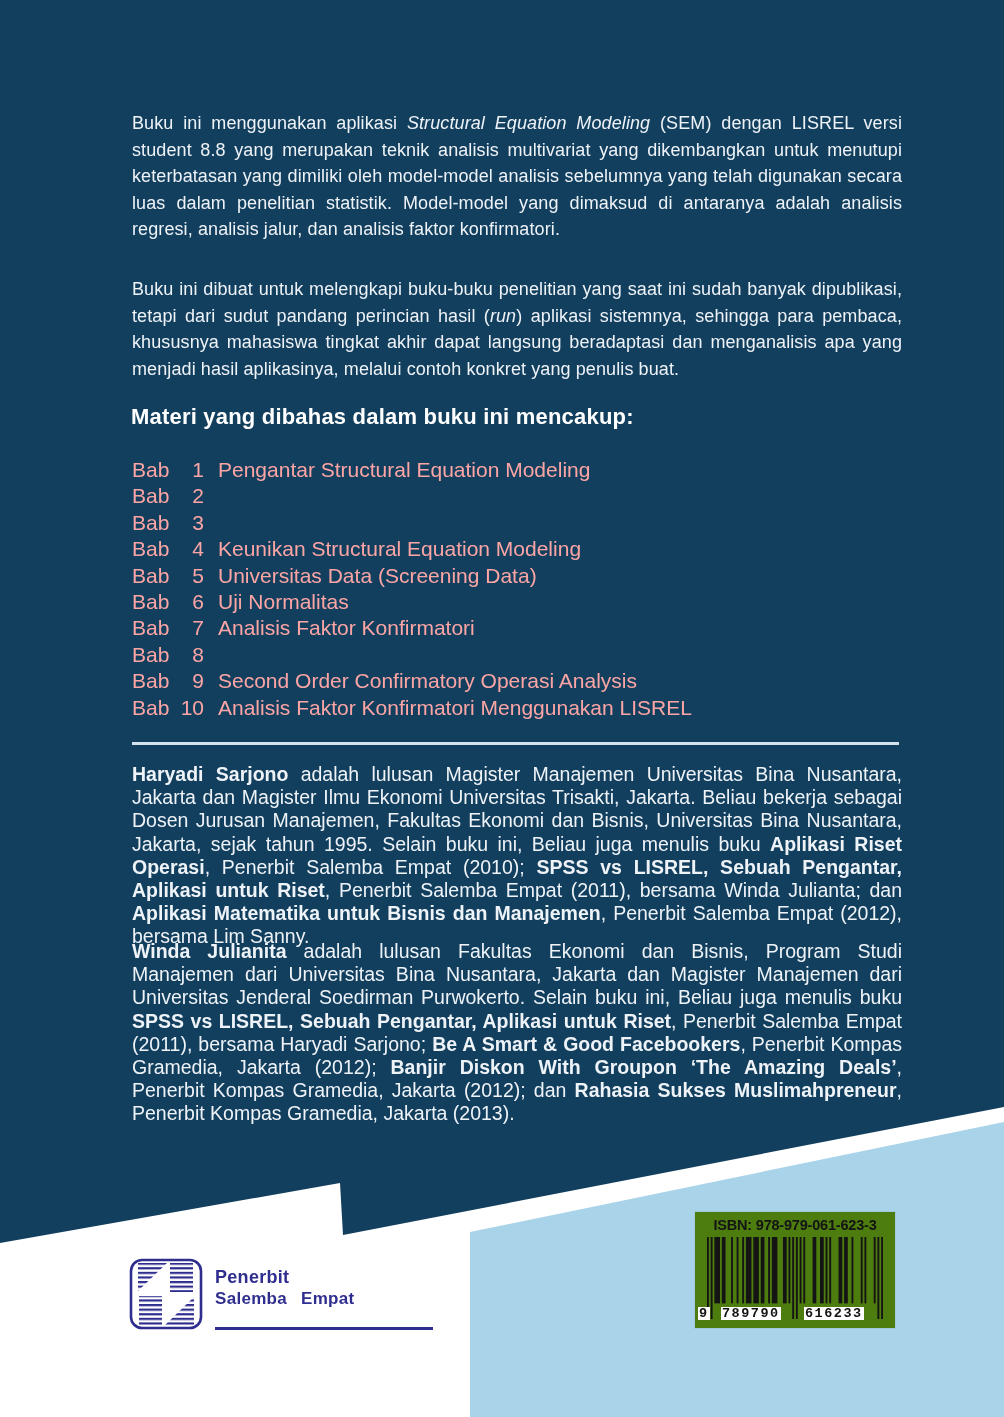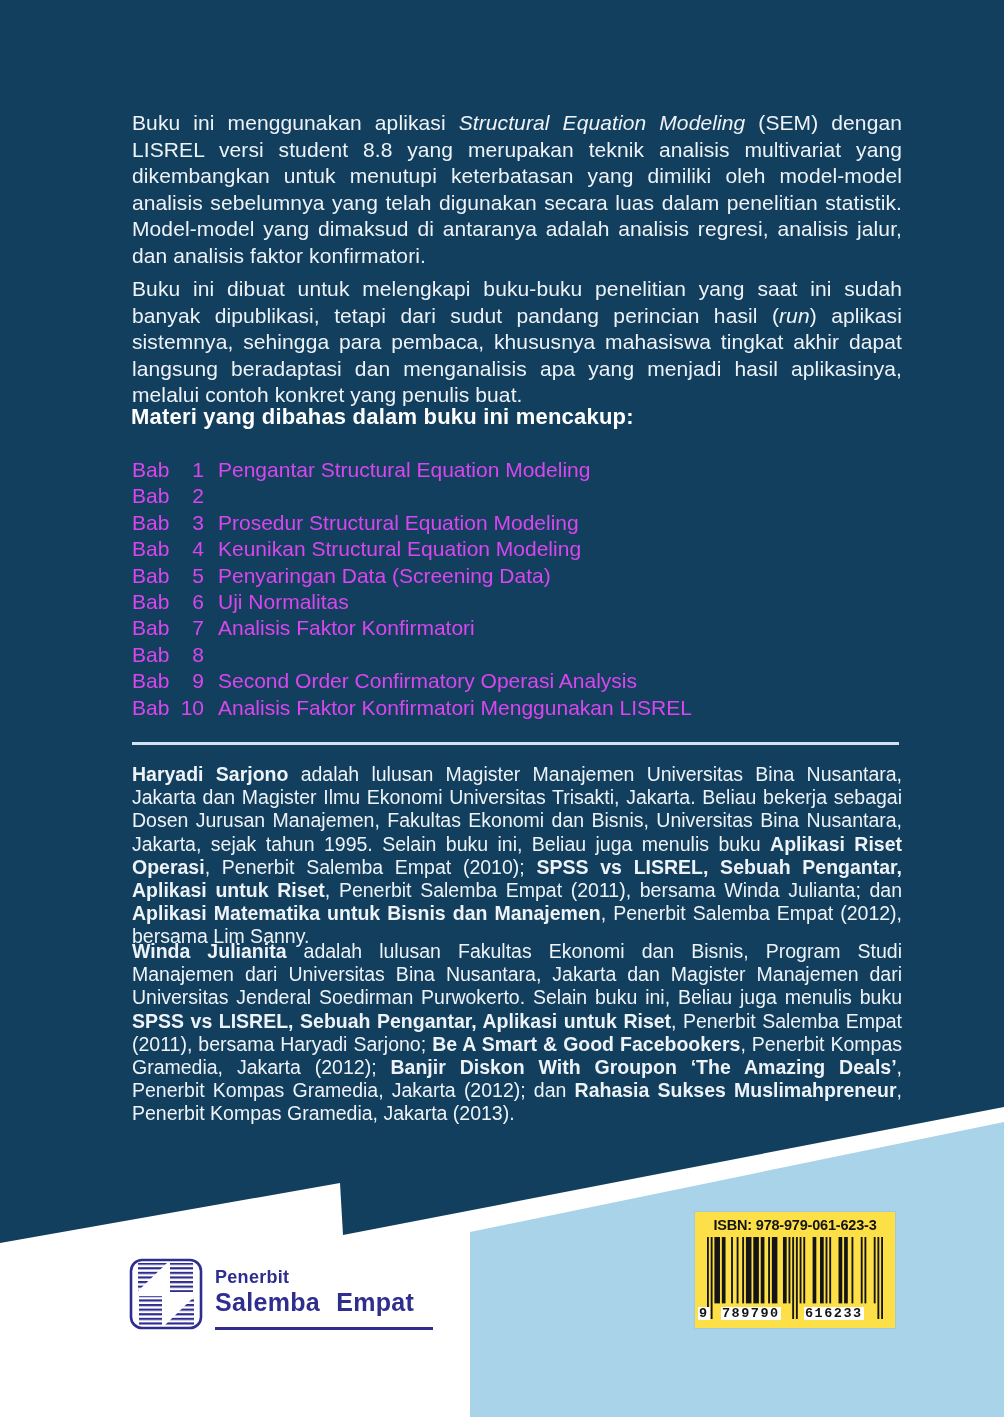--- a/index.html
+++ b/index.html
@@ -7,21 +7,21 @@
     position:relative;
     width:1004px;height:1417px;
     overflow:hidden;
     font-family:"Liberation Sans","DejaVu Sans",sans-serif;
     -webkit-font-smoothing:antialiased;
   }
   .bg-svg{position:absolute;left:0;top:0;width:1004px;height:1417px;display:block;}
   .abs{position:absolute;}
   .body-text{
     color:#eef3f8;
-    font-size:21px;
+    font-size:18px;
     line-height:26.5px;
     text-align:justify;
     letter-spacing:.1px;
   }
   .bio-text{
     color:#eef3f8;
     font-size:19.5px;
     line-height:23.2px;
     text-align:justify;
   }
@@ -31,39 +31,39 @@
     color:#ffffff;
     font-size:22px;
     font-weight:bold;
     letter-spacing:.2px;
   }
   .chapter-list{display:block;}
   .chapter-row{
     display:grid;
     grid-template-columns:46px 26px auto;
     height:26.4px;
-    color:#d946ef;
+    color:#fca5a5;
     font-size:21px;
     line-height:26.4px;
   }
   .chapter-row .num{text-align:right;}
   .chapter-row .title{padding-left:14px;}
   .divider{
     height:3px;
     background:#d2e2ee;
   }
   .publisher-name{
     font-weight:bold;
     line-height:1;
   }
   .publisher-name .line1{font-size:18px;display:block;letter-spacing:.3px;}
-  .publisher-name .line2{font-size:25px;display:block;margin-top:4px;word-spacing:9px;letter-spacing:.3px;}
+  .publisher-name .line2{font-size:17px;display:block;margin-top:4px;word-spacing:9px;letter-spacing:.3px;}
   .publisher-rule{height:3px;}
   .barcode-box{
-    background:#fde047;
+    background:#4d7c0f;
     width:200px;height:116px;
     box-shadow:0 0 0 1px rgba(0,0,0,.04);
   }
   .isbn-label{
     position:absolute;left:0;top:5px;width:100%;
     text-align:center;
     color:#141414;
     font-size:14.5px;
     font-weight:bold;
     letter-spacing:-0.2px;
@@ -106,33 +106,32 @@
       </div>
 
       <div class="chapter-row">
         <span class="bab">Bab</span>
         <span class="num">2</span>
       </div>
 
       <div class="chapter-row">
         <span class="bab">Bab</span>
         <span class="num">3</span>
-        <span class="title">Prosedur Structural Equation Modeling</span>
       </div>
 
       <div class="chapter-row">
         <span class="bab">Bab</span>
         <span class="num">4</span>
         <span class="title">Keunikan Structural Equation Modeling</span>
       </div>
 
       <div class="chapter-row">
         <span class="bab">Bab</span>
         <span class="num">5</span>
-        <span class="title">Penyaringan Data (Screening Data)</span>
+        <span class="title">Universitas Data (Screening Data)</span>
       </div>
 
       <div class="chapter-row">
         <span class="bab">Bab</span>
         <span class="num">6</span>
         <span class="title">Uji Normalitas</span>
       </div>
 
       <div class="chapter-row">
         <span class="bab">Bab</span>

